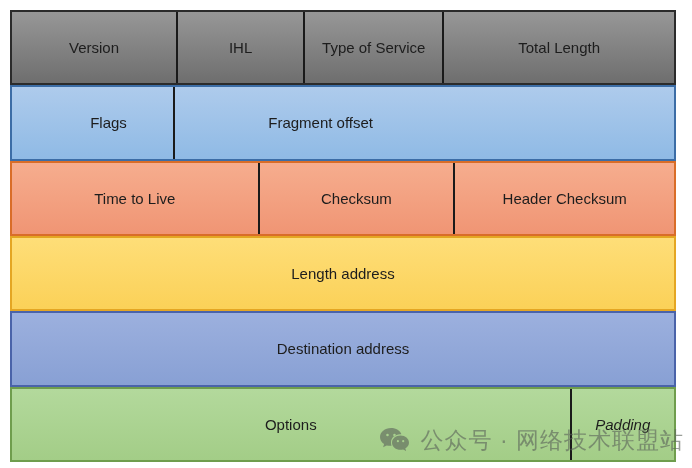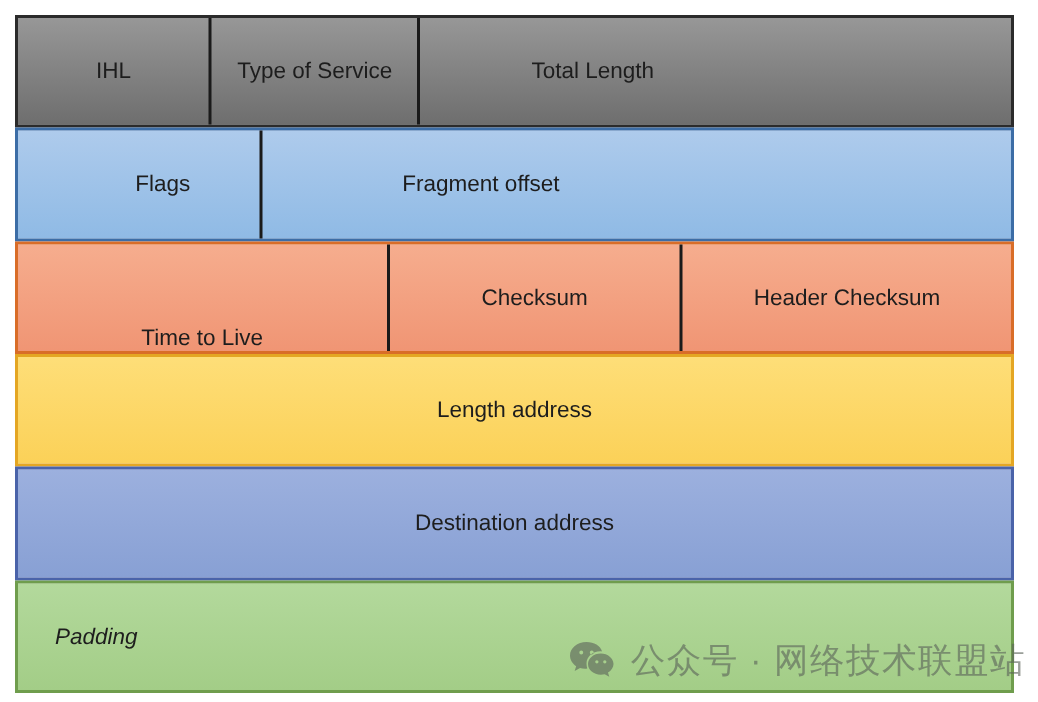--- a/index.html
+++ b/index.html
@@ -62,60 +62,66 @@
     width: 34px;
     height: 28px;
     fill: rgba(92, 100, 90, 0.62);
   }
 </style>
 </head>
 <body>
 
 <div id="diagram">
     <div class="hdr-row" style="background: linear-gradient(rgb(151, 151, 151), rgb(110, 110, 110)); border-color: rgb(43, 43, 43);">
+      <div class="hdr-cell" style="width: 24.77%; color: rgb(29, 29, 29);">
+        <span>Version</span>
+      </div>
       <div class="hdr-cell" style="width: 19.22%; color: rgb(29, 29, 29); text-align: right;">
         <span>IHL</span>
       </div>
       <div class="hdr-cell" style="width: 21.02%; color: rgb(29, 29, 29);">
         <span>Type of Service</span>
       </div>
       <div class="hdr-cell" style="width: 34.99%; color: rgb(29, 29, 29);">
         <span>Total Length</span>
       </div>
     </div>
     <div class="hdr-row" style="background: linear-gradient(rgb(174, 203, 236), rgb(143, 186, 229)); border-color: rgb(60, 109, 166);">
       <div class="hdr-cell" style="width: 24.32%; color: rgb(29, 29, 29); padding-left: 32px;">
         <span>Flags</span>
       </div>
       <div class="hdr-cell" style="width: 44.3%; color: rgb(29, 29, 29);">
         <span>Fragment offset</span>
       </div>
     </div>
     <div class="hdr-row" style="background: linear-gradient(rgb(246, 173, 142), rgb(240, 149, 116)); border-color: rgb(217, 109, 40);">
-      <div class="hdr-cell" style="width: 37.09%; color: rgb(29, 29, 29); align-items: flex-end;">
+      <div class="hdr-cell" style="width: 37.09%; color: rgb(29, 29, 29);">
         <span>Time to Live</span>
       </div>
       <div class="hdr-cell" style="width: 29.58%; color: rgb(29, 29, 29);">
         <span>Checksum</span>
       </div>
       <div class="hdr-cell" style="width: 33.33%; color: rgb(29, 29, 29);">
         <span>Header Checksum</span>
       </div>
     </div>
     <div class="hdr-row" style="background: linear-gradient(rgb(254, 222, 120), rgb(251, 209, 88)); border-color: rgb(228, 166, 35);">
       <div class="hdr-cell" style="width: 100%; color: rgb(29, 29, 29);">
         <span>Length address</span>
       </div>
     </div>
     <div class="hdr-row" style="background: linear-gradient(rgb(156, 176, 222), rgb(136, 160, 212)); border-color: rgb(74, 99, 169);">
       <div class="hdr-cell" style="width: 100%; color: rgb(29, 29, 29);">
         <span>Destination address</span>
       </div>
     </div>
     <div class="hdr-row" style="background: linear-gradient(rgb(179, 217, 156), rgb(163, 205, 135)); border-color: rgb(111, 157, 77);">
+      <div class="hdr-cell" style="width: 84.23%; color: rgb(29, 29, 29);">
+        <span>Options</span>
+      </div>
       <div class="hdr-cell" style="width: 15.77%; color: rgb(29, 29, 29); font-style: italic;">
         <span>Padding</span>
       </div>
     </div>
   </div>
 
 <div id="watermark">
   <svg viewBox="0 0 34 28" aria-hidden="true">
     <path fill-rule="evenodd" d="M12,1 C5.9,1 1,5.0 1,10 c0,2.9 1.6,5.4 4.1,7.1 l-1,3.2 3.6,-1.9 c1,0.3 2.1,0.4 3.3,0.4 0.5,0 1,0 1.5,-0.1 C12.2,17.6 12,16.5 12,15.4 12,10.8 16.1,7.2 21.2,7.2 c0.4,0 0.8,0 1.2,0.1 C21.3,3.5 17,1 12,1 Z M8.5,6.7 a1.3,1.3 0 1,1 0,2.6 a1.3,1.3 0 1,1 0,-2.6 Z M15.5,6.7 a1.3,1.3 0 1,1 0,2.6 a1.3,1.3 0 1,1 0,-2.6 Z"></path>
     <path fill-rule="evenodd" d="M21.5,8.6 c-4.7,0 -8.5,3.2 -8.5,7.1 0,3.9 3.8,7.1 8.5,7.1 0.9,0 1.8,-0.1 2.6,-0.3 l3.1,1.6 -0.9,-2.7 c2.2,-1.3 3.7,-3.4 3.7,-5.7 0,-3.9 -3.8,-7.1 -8.5,-7.1 Z M18.9,13.1 a1.1,1.1 0 1,1 0,2.2 a1.1,1.1 0 1,1 0,-2.2 Z M24.2,13.1 a1.1,1.1 0 1,1 0,2.2 a1.1,1.1 0 1,1 0,-2.2 Z"></path>

